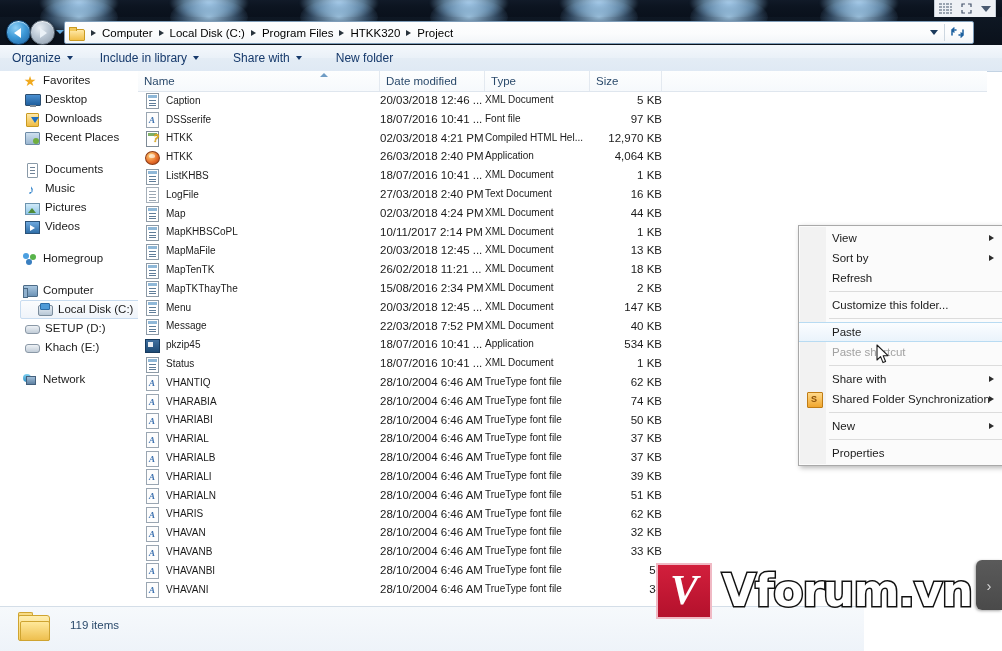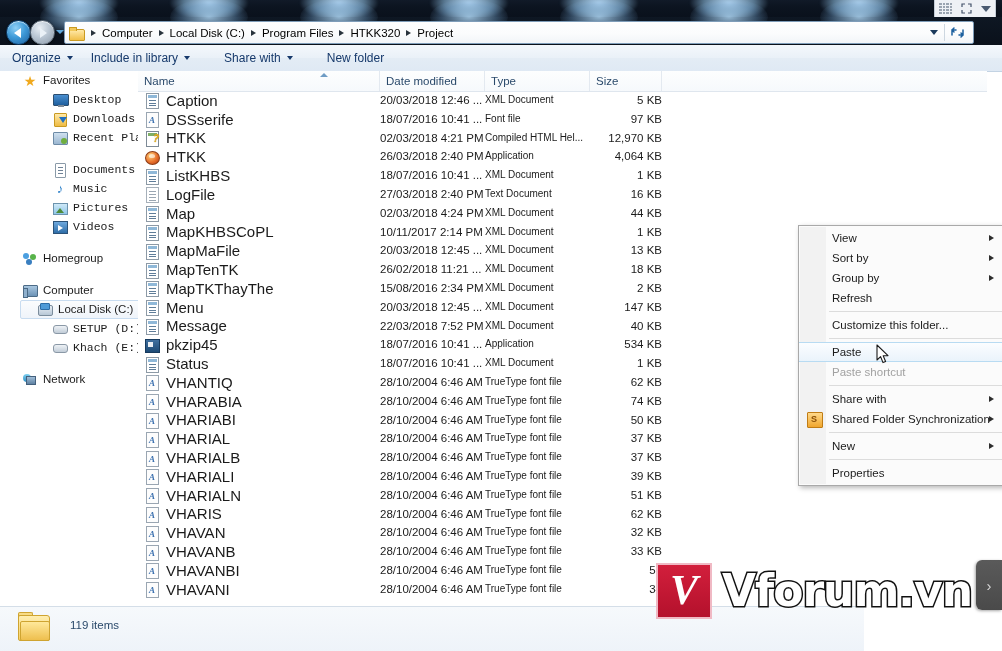--- a/index.html
+++ b/index.html
@@ -107,21 +107,21 @@
   }
   .cmdbtn{display:flex;align-items:center;height:22px;padding:0 8px;margin-left:4px;color:#16396b;font-size:12px;cursor:default;}
   .cmdbtn .cv{margin-left:6px;width:0;height:0;border-left:3.5px solid transparent;border-right:3.5px solid transparent;border-top:4px solid #16396b;}
 
   
   .navpane{
     position:absolute;left:0;top:71px;width:152px;height:535px;
     background:#fff;overflow:hidden;
   }
   .navrow{display:flex;align-items:center;height:19px;padding-left:22px;white-space:nowrap;font-size:11.5px;color:#1b1b1b;}
-  .navrow.child{padding-left:52px;font-family:Liberation Mono, monospace;}
+  .navrow.child{padding-left:24px;}
   .navrow.sel{
     background:linear-gradient(180deg,#fbfcfd 0%,#eff4fa 100%);
     border:1px solid #c8dcf0;border-radius:2px;
     margin-left:20px;padding-left:16px;width:128px;box-sizing:border-box;height:19px;
   }
   .navgap{height:13px;}
   .ni{width:16px;height:16px;margin-right:5px;flex:0 0 auto;position:relative;}
   .nlbl{line-height:19px;}
 
   
@@ -168,21 +168,21 @@
     border-right:1px solid #e3e9f0;
   }
   .sortcaret{position:absolute;left:182px;top:2px;width:0;height:0;border-left:4px solid transparent;border-right:4px solid transparent;border-bottom:4px solid #6f9cc4;}
 
   .rows{position:absolute;left:0;top:20px;width:849px;}
   .frow{position:relative;height:18.8px;white-space:nowrap;}
   .frow .c-name{position:absolute;left:0;top:0;height:18.8px;display:flex;align-items:center;padding-left:6px;}
   .frow .c-date{position:absolute;left:242px;top:0;height:18.8px;line-height:18.8px;color:#1b1b1b;font-size:11.5px;}
   .frow .c-type{position:absolute;left:347px;top:0;height:18.8px;line-height:18.8px;color:#1b1b1b;font-size:10px;}
   .frow .c-size{position:absolute;left:390px;top:0;width:134px;text-align:right;height:18.8px;line-height:18.8px;color:#1b1b1b;font-size:11.5px;}
-  .fname{font-size:15px;color:#1b1b1b;}
+  .fname{font-size:10px;color:#1b1b1b;}
   .fico{width:16px;height:16px;margin-right:6px;position:relative;flex:0 0 auto;}
 
   
   .fi-xml{position:absolute;left:2px;top:1px;width:11px;height:14px;background:#fff;border:1px solid #8d9aa6;}
   .fi-xml:before{content:"";position:absolute;left:1px;top:1px;width:9px;height:3px;background:#8fb8d8;}
   .fi-xml:after{content:"";position:absolute;left:2px;top:6px;width:7px;height:1px;background:#5f7d99;box-shadow:0 3px 0 #5f7d99,0 5px 0 #5f7d99;}
   .fi-font{position:absolute;left:2px;top:1px;width:11px;height:14px;background:#fdfdfd;border:1px solid #9aa6b2;}
   .fi-font:after{content:"A";position:absolute;left:2px;top:1px;font-size:9px;line-height:12px;color:#3a6fae;font-family:"Liberation Serif",serif;font-weight:bold;}
   .fi-chm{position:absolute;left:2px;top:1px;width:11px;height:14px;background:#fff;border:1px solid #7d8a96;}
   .fi-chm:before{content:"";position:absolute;left:1px;top:1px;width:9px;height:3px;background:#7fae66;}
@@ -356,21 +356,21 @@
           </svg>
       </div>
     </div>
   </div>
 
   <div class="cmdbar">
     <div class="cmdbtn">
       <span>Organize</span>
       <span class="cv"></span>
     </div>
-    <div class="cmdbtn" style="margin-left:2px">
+    <div class="cmdbtn" style="margin-left:11px">
       <span>Include in library</span>
       <span class="cv"></span>
     </div>
     <div class="cmdbtn" style="margin-left:18px">
       <span>Share with</span>
       <span class="cv"></span>
     </div>
     <div class="cmdbtn" style="margin-left:18px">
       <span>New folder</span>
     </div>
@@ -799,24 +799,20 @@
   <div class="ctxmenu" id="ctx-menu">
       <div class="ctxitem">
         <span>View</span>
         <span class="sub"></span>
       </div>
       <div class="ctxitem">
         <span>Sort by</span>
         <span class="sub"></span>
       </div>
       <div class="ctxitem">
-        <span>Group by</span>
-        <span class="sub"></span>
-      </div>
-      <div class="ctxitem">
         <span>Refresh</span>
       </div>
       <div class="ctxsep"></div>
       <div class="ctxitem">
         <span>Customize this folder...</span>
       </div>
       <div class="ctxsep"></div>
       <div class="ctxitem hl">
         <span>Paste</span>
       </div>

